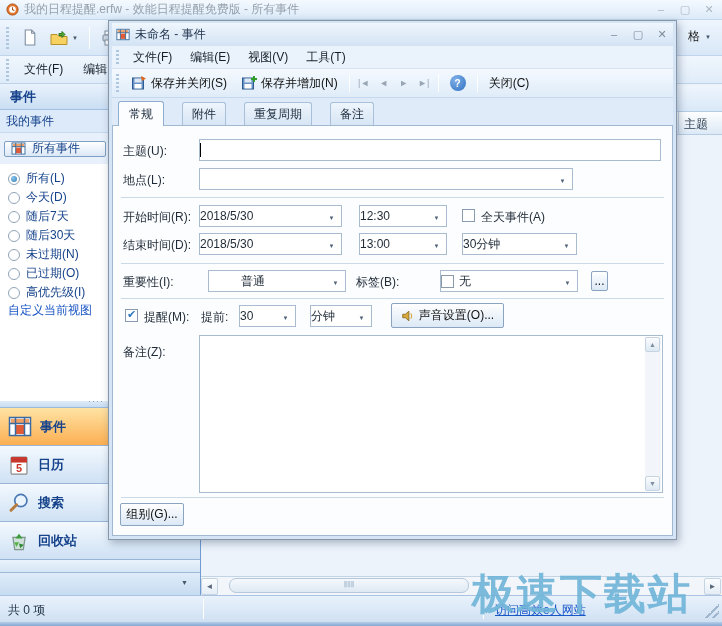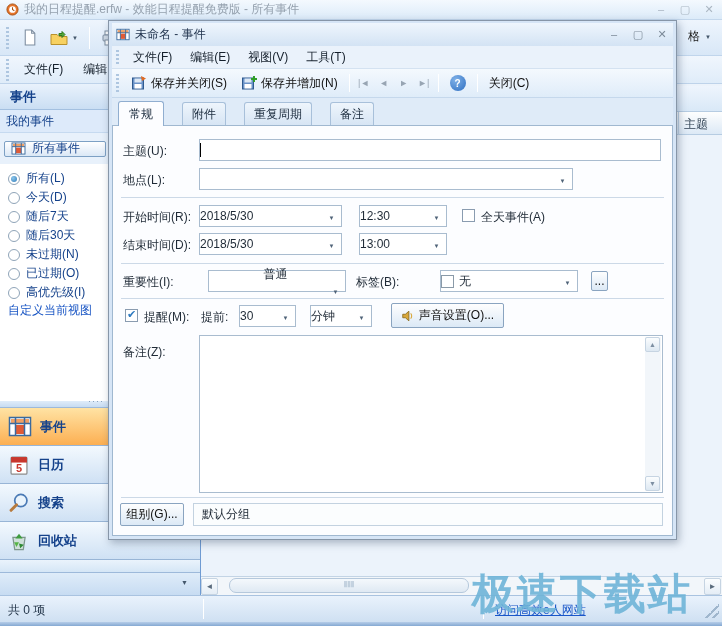--- a/index.html
+++ b/index.html
@@ -141,21 +141,21 @@
     border-radius:2px; display:flex; align-items:center; justify-content:center; gap:4px; color:#111; }
   .tag-swatch { width:13px; height:13px; border:1px solid #8a9aa8; background:#fff; margin-right:5px; flex:none; }
   .notes { position:absolute; background:#fff; border:1px solid #a9bccf; }
   .vscroll { position:absolute; right:1px; top:1px; bottom:1px; width:16px; background:#f2f6fa; }
   .vs-btn { position:absolute; left:0; width:15px; height:15px; background:linear-gradient(#fbfdfe,#dde8f2);
     border:1px solid #c6d4e2; border-radius:2px; color:#7d8fa2; font-size:7px; text-align:center; line-height:13px; }
   .vs-up{ top:0; } .vs-up::after{content:"▲";}
   .vs-dn{ bottom:0; } .vs-dn::after{content:"▼";}
   .group-field { position:absolute; height:23px; background:#fbfdfe; border:1px solid #c3d2e0;
     display:flex; align-items:center; padding:0 8px; color:#1f2a36; }
-  .center { justify-content:center;flex-direction:column; }
+  .center { justify-content:center; }
   .center .txt { margin:0 auto; }
 </style>
 </head>
 <body>
 
 <div id="screen">
 
   <div class="abs titlebar">
     <svg width="13" height="13" viewBox="0 0 14 14">
       <circle cx="7" cy="7" r="6" fill="#e8762c" stroke="#a34e12"></circle>
@@ -413,20 +413,24 @@
 
       <span class="flabel" style="left:10px; top:111px">结束时间(D):</span>
       <div class="field" style="left:86px; top:107px; width:143px">
         <span>2018/5/30</span>
         <span class="dd"></span>
       </div>
       <div class="field" style="left:246px; top:107px; width:88px">
         <span>13:00</span>
         <span class="dd"></span>
       </div>
+      <div class="field" style="left:349px; top:107px; width:115px">
+        <span>30分钟</span>
+        <span class="dd"></span>
+      </div>
 
       <span class="hr" style="top:137px"></span>
 
       <span class="flabel" style="left:10px; top:148px">重要性(I):</span>
       <div class="field center" style="left:95px; top:144px; width:138px">
         <span class="txt">普通</span>
         <span class="dd"></span>
       </div>
       <span class="flabel" style="left:243px; top:148px">标签(B):</span>
       <div class="field" style="left:327px; top:144px; width:138px">
@@ -461,19 +465,16 @@
       <div class="notes" style="left:86px; top:209px; width:464px; height:158px">
         <div class="vscroll">
           <span class="vs-btn vs-up"></span>
           <span class="vs-btn vs-dn"></span>
         </div>
       </div>
 
       <span class="hr" style="top:371px"></span>
 
       <span class="mini-btn" style="left:7px; top:377px; width:64px; height:23px">组别(G)...</span>
-      <div class="group-field" style="left:80px; top:377px; width:470px">
-        <span>默认分组</span>
-      </div>
     </div>
   </div>
 
 </div>
 
 </body></html>

